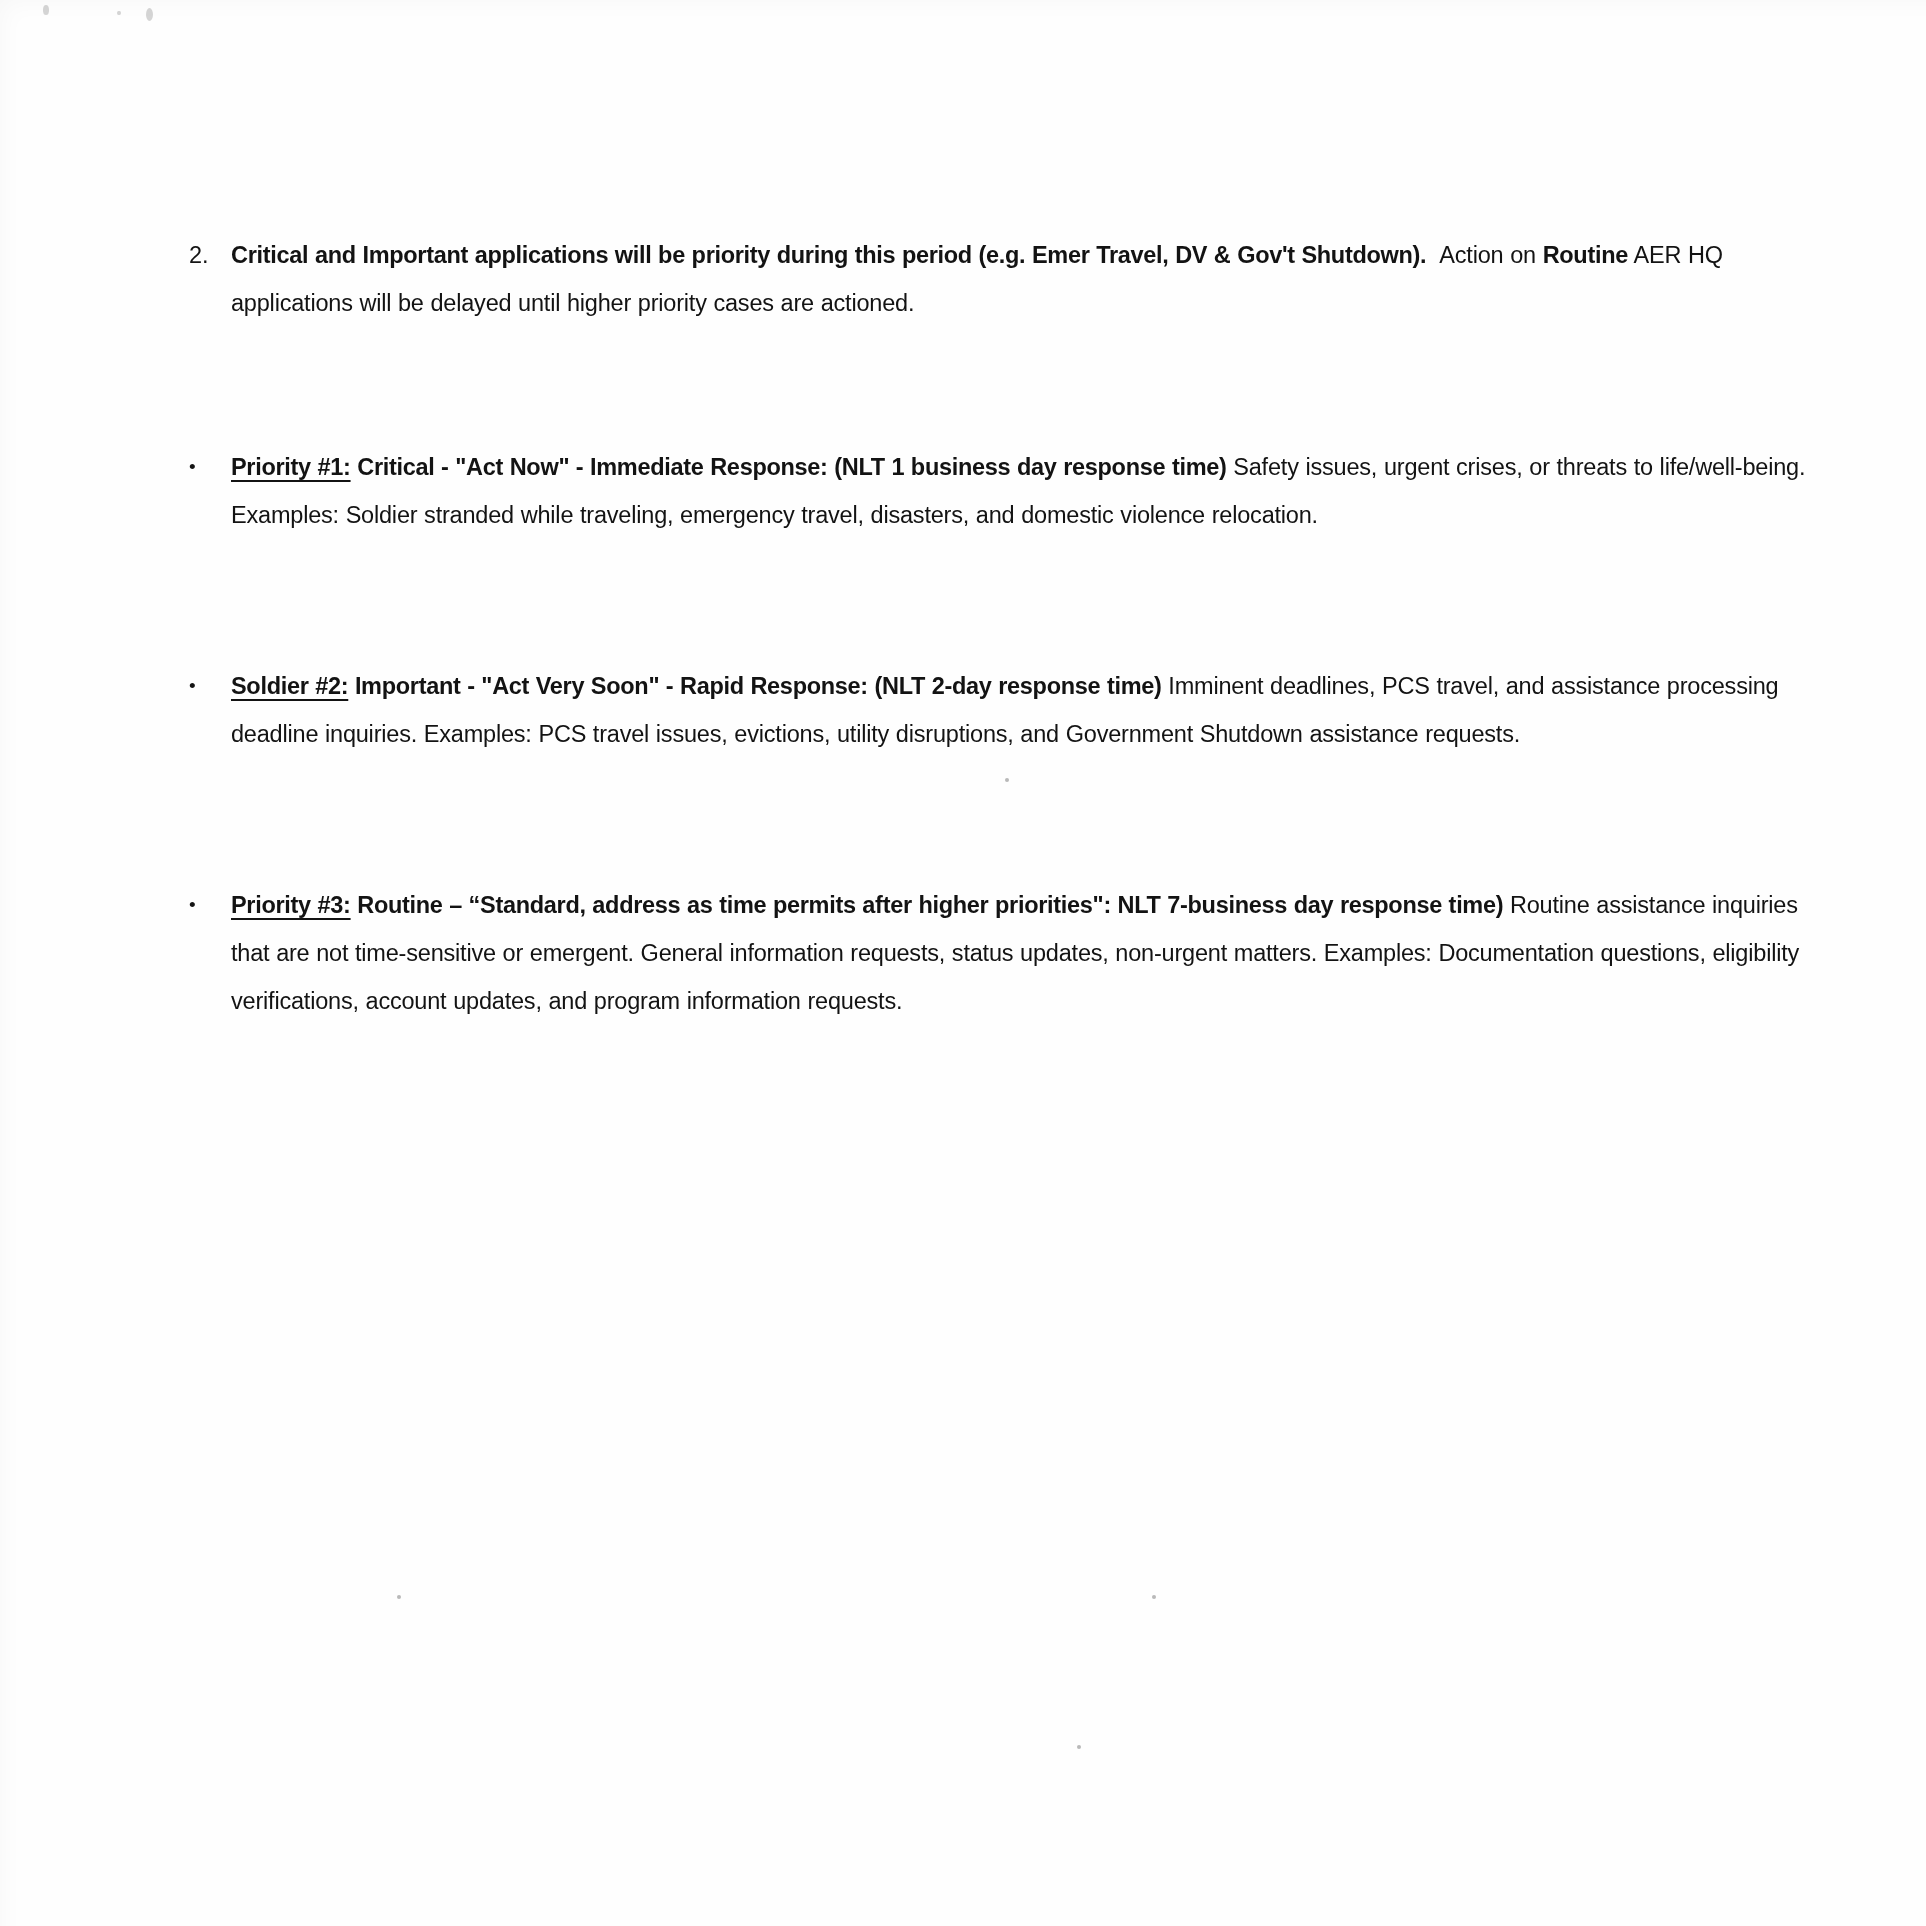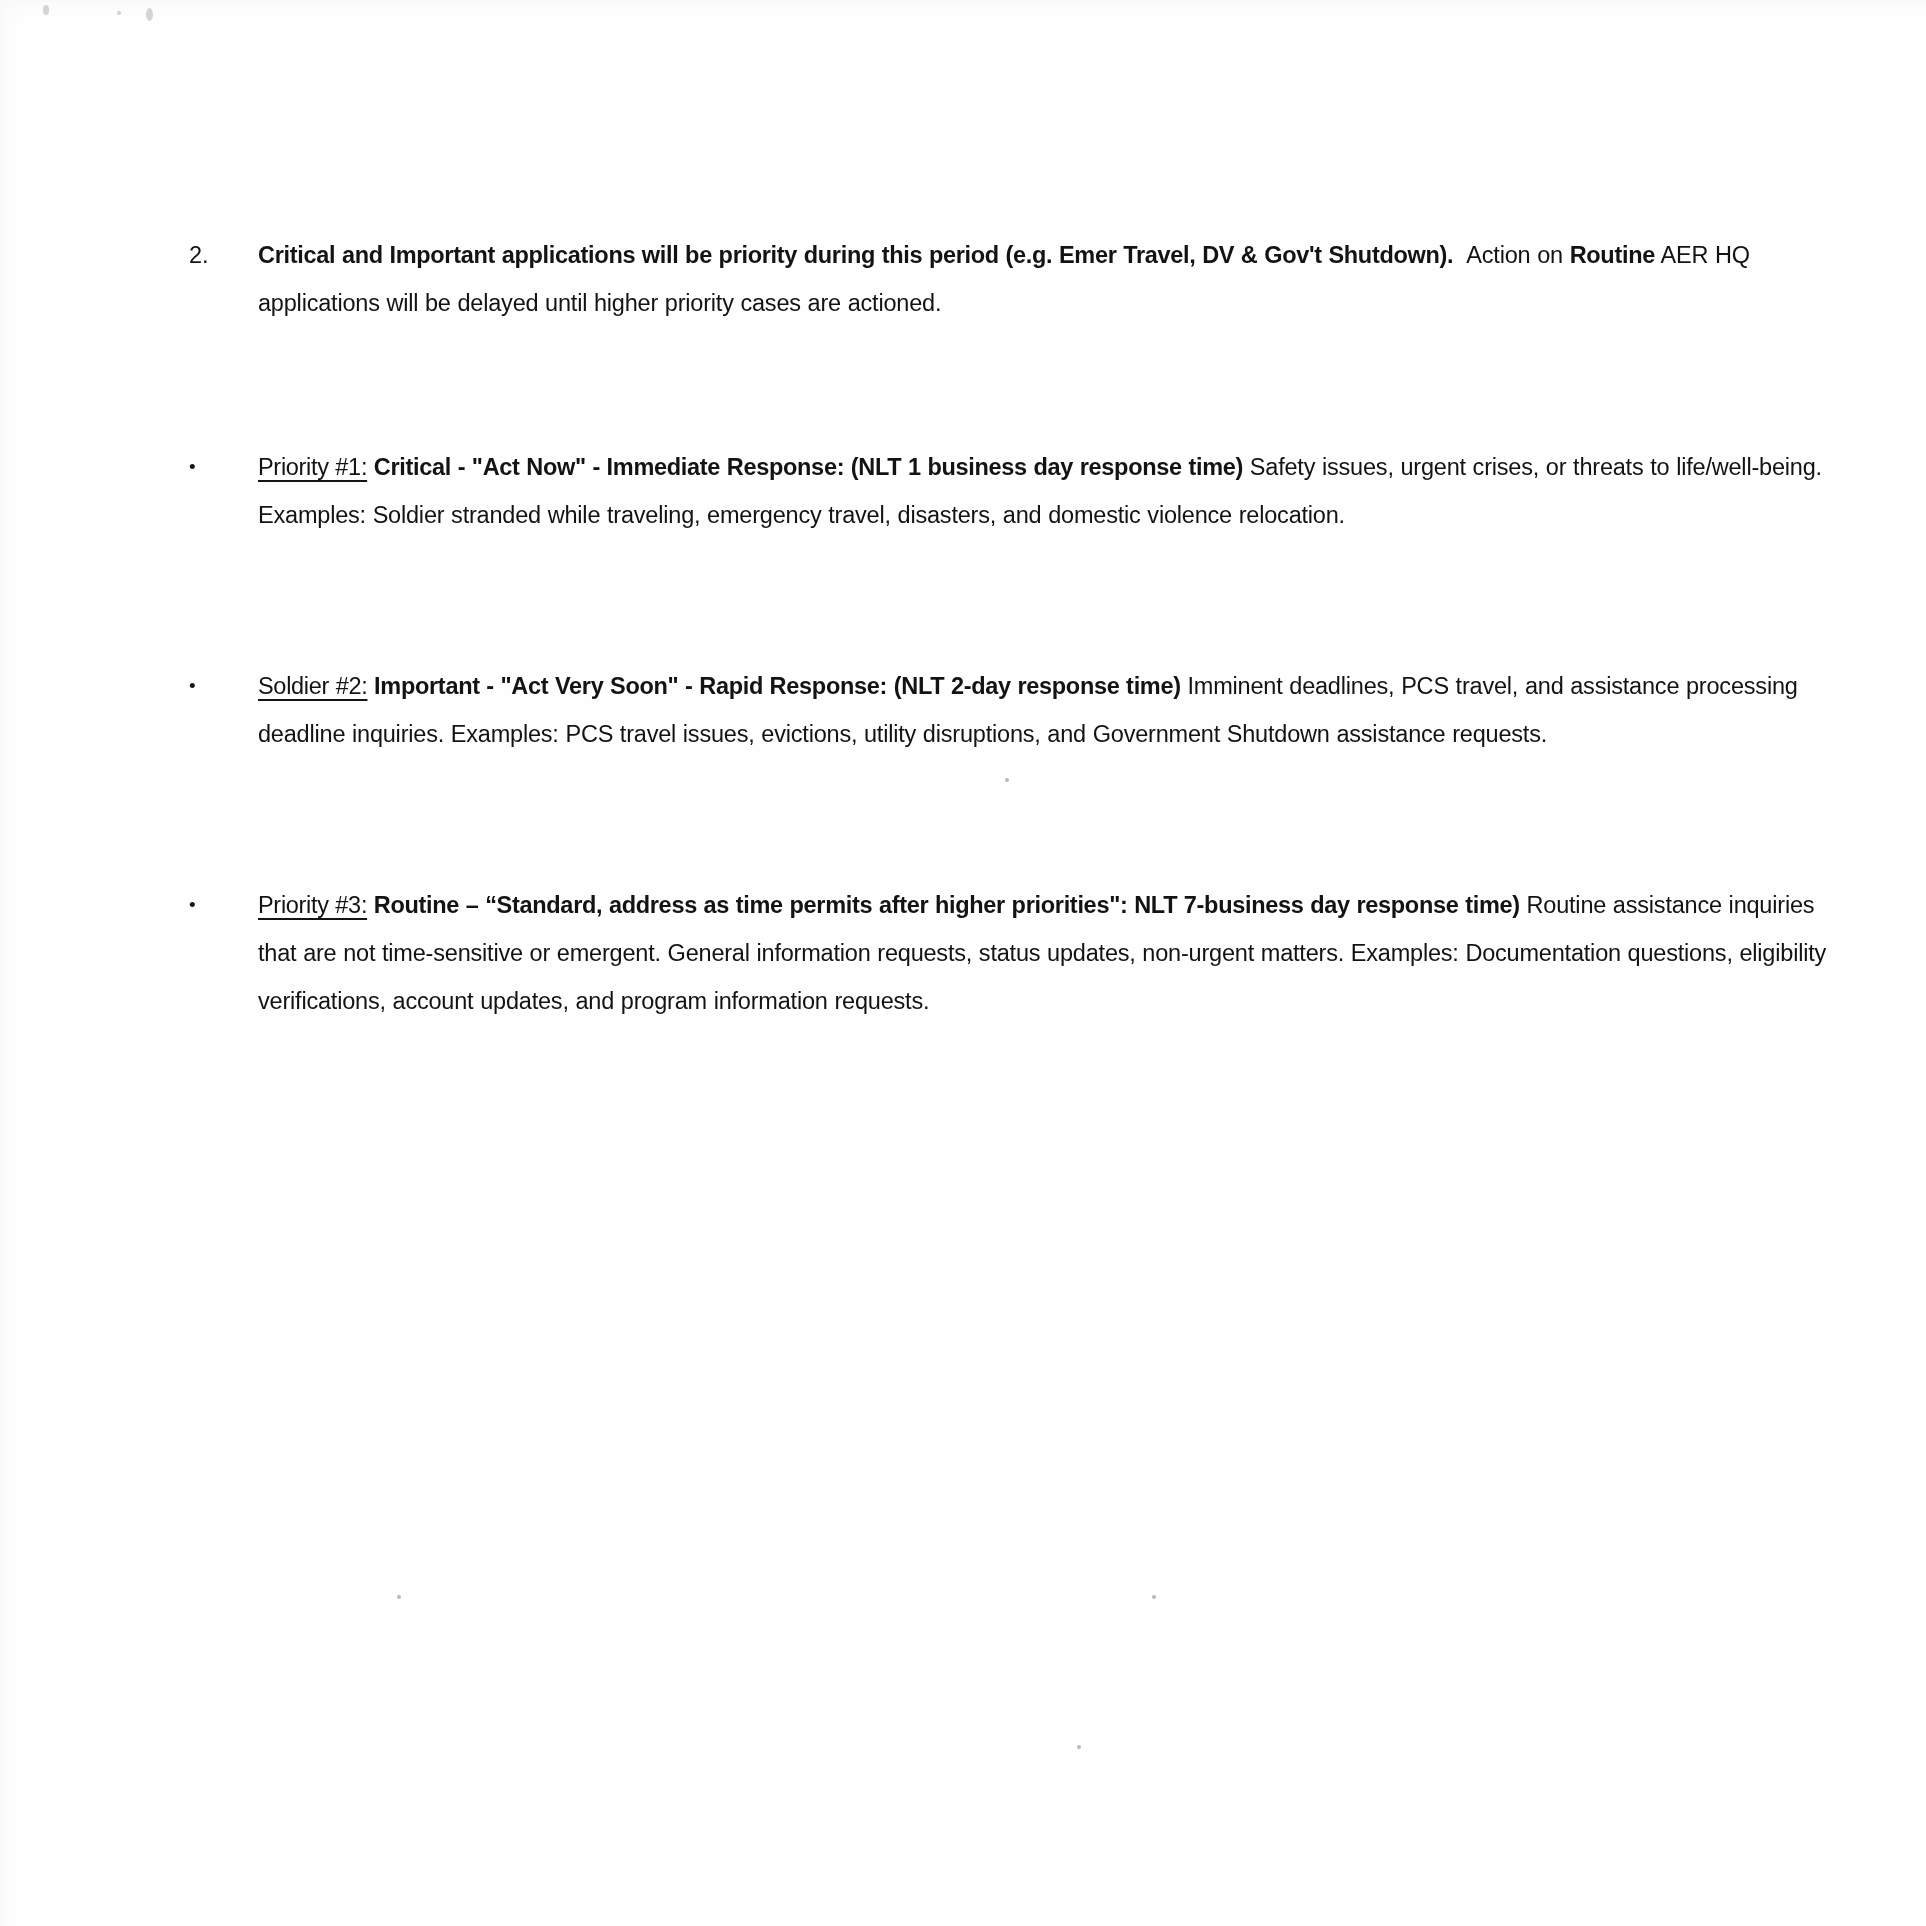--- a/index.html
+++ b/index.html
@@ -66,29 +66,28 @@
     color: #141414;
   }
 
   .para {
     font-size: 23.5px;
     line-height: 48px;
     letter-spacing: -0.2px;
     word-spacing: 0.4px;
     color: #131313;
     text-align: left;
-    margin-left: 27px;
   }
 
   .b {
     font-weight: bold;
     letter-spacing: -0.3px;
   }
   .u {
-    font-weight: normal;
+    font-weight: bold;
     text-decoration: underline;
     text-underline-offset: 4.6px;
     text-decoration-thickness: 1.9px;
     letter-spacing: -0.3px;
   }
   .gap { display: inline-block; width: 13px; }
 
   
   .speck {
     position: absolute;

